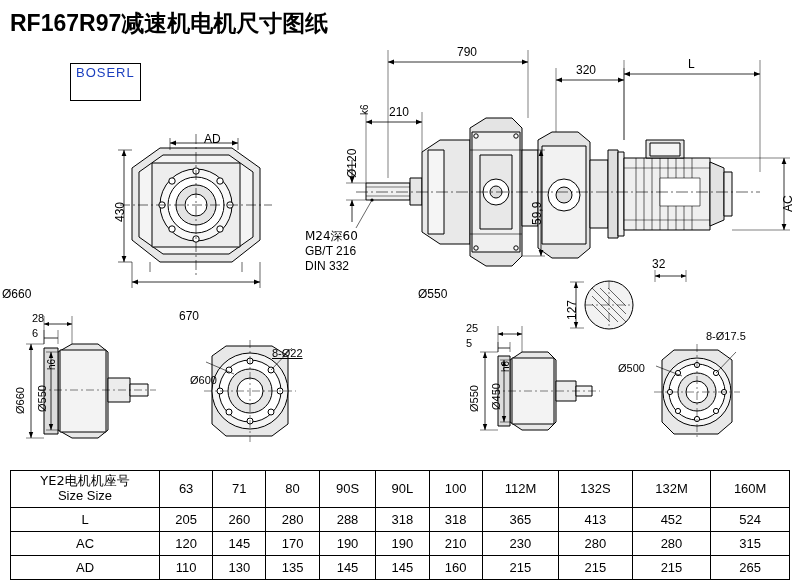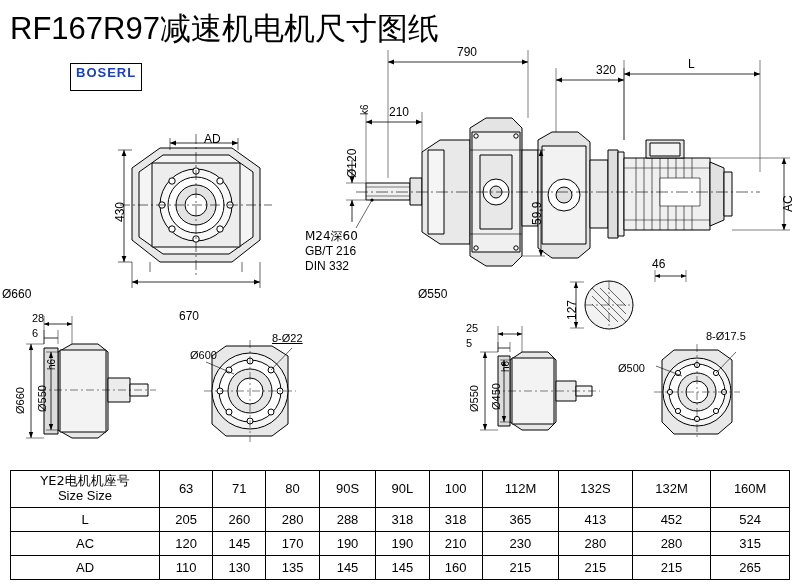--- a/index.html
+++ b/index.html
@@ -13,32 +13,32 @@
     height: 586px;
     background: #ffffff;
     font-family: "Liberation Sans", sans-serif;
     color: #000000;
     overflow: hidden;
   }
   .abs { position: absolute; }
   #title {
     left: 10px;
     top: 8px;
-    font-size: 31px;
-    font-weight: normal;
+    font-size: 23px;
+    font-weight: bold;
     letter-spacing: 0px;
     white-space: nowrap;
   }
   #logo {
     left: 70px;
     top: 63px;
     border: 1px solid #000;
-    padding: 1px 5px 10px 5px;
+    padding: 1px 5px 20px 5px;
     font-size: 13px;
-    font-weight: bold;
+    font-weight: normal;
     color: #1b3fbf;
     letter-spacing: 1px;
     background: #fff;
   }
   .lbl {
     font-size: 12px;
     white-space: nowrap;
     line-height: 1.12;
   }
   .lbl.sm { font-size: 11px; }
@@ -341,52 +341,52 @@
       <circle cx="678" cy="411" r="2.6" fill="#fff" stroke="#000"></circle>
       <circle cx="716" cy="411" r="2.6" fill="#fff" stroke="#000"></circle>
       <line x1="654" y1="392" x2="740" y2="392" stroke="#000" stroke-width="0.5" stroke-dasharray="8,3,2,3"></line>
       <line x1="697" y1="344" x2="697" y2="440" stroke="#000" stroke-width="0.5" stroke-dasharray="8,3,2,3"></line>
       <line x1="716" y1="373" x2="736" y2="352" stroke-width="0.6"></line>
       <line x1="682" y1="376" x2="656" y2="366" stroke-width="0.6"></line>
     </g>
   </svg>
 
   <div class="abs lbl" style="left:449px;top:46px;margin-left:8px;">790</div>
-  <div class="abs lbl" style="left:576px;top:64px;margin-left:20px;">320</div>
+  <div class="abs lbl" style="left:576px;top:64px;">320</div>
   <div class="abs lbl" style="left:688px;top:58px;">L</div>
   <div class="abs lbl" style="left:389px;top:106px;">210</div>
 
   <div class="abs lbl vert" style="left:346px;top:178px;">Ø120</div>
   <div class="abs lbl xs vert" style="left:359px;top:115px;">k6</div>
 
   <div class="abs lbl vert" style="left:531px;top:225px;">59,9</div>
 
   <div class="abs lbl vert" style="left:782px;top:212px;">AC</div>
 
   <div class="abs lbl vert" style="left:114px;top:222px;">430</div>
   <div class="abs lbl" style="left:179px;top:266px;margin-top:44px;">670</div>
   <div class="abs lbl" style="left:204px;top:133px;">AD</div>
 
   <div class="abs lbl cn" style="left:305px;top:230px;">M24深60</div>
   <div class="abs lbl" style="left:305px;top:245px;">GB/T 216</div>
   <div class="abs lbl" style="left:305px;top:260px;">DIN 332</div>
 
-  <div class="abs lbl" style="left:652px;top:258px;">46</div>
+  <div class="abs lbl" style="left:652px;top:258px;">32</div>
   <div class="abs lbl vert" style="left:566px;top:320px;">127</div>
 
   <div class="abs lbl" style="left:2px;top:288px;">Ø660</div>
   <div class="abs lbl" style="left:418px;top:288px;">Ø550</div>
 
   <div class="abs lbl sm" style="left:32px;top:312px;">28</div>
   <div class="abs lbl sm" style="left:32px;top:327px;">6</div>
   <div class="abs lbl sm vert" style="left:14px;top:414px;">Ø660</div>
   <div class="abs lbl sm vert" style="left:36px;top:412px;">Ø550</div>
   <div class="abs lbl xs vert" style="left:46px;top:370px;">h6</div>
-  <div class="abs lbl sm" style="left:190px;top:349px;">Ø600</div>
-  <div class="abs lbl sm" style="left:272px;top:332px;text-decoration:underline;">8-Ø22</div>
+  <div class="abs lbl sm" style="left:190px;top:374px;">Ø600</div>
+  <div class="abs lbl sm" style="left:272px;top:347px;text-decoration:underline;">8-Ø22</div>
 
   <div class="abs lbl sm" style="left:466px;top:322px;">25</div>
   <div class="abs lbl sm" style="left:466px;top:337px;">5</div>
   <div class="abs lbl sm vert" style="left:468px;top:412px;">Ø550</div>
   <div class="abs lbl sm vert" style="left:490px;top:410px;">Ø450</div>
   <div class="abs lbl xs vert" style="left:500px;top:372px;">h6</div>
   <div class="abs lbl sm" style="left:618px;top:362px;text-align:center;">Ø500</div>
   <div class="abs lbl sm" style="left:706px;top:330px;">8-Ø17.5</div>
 
   <table id="spec-table">

